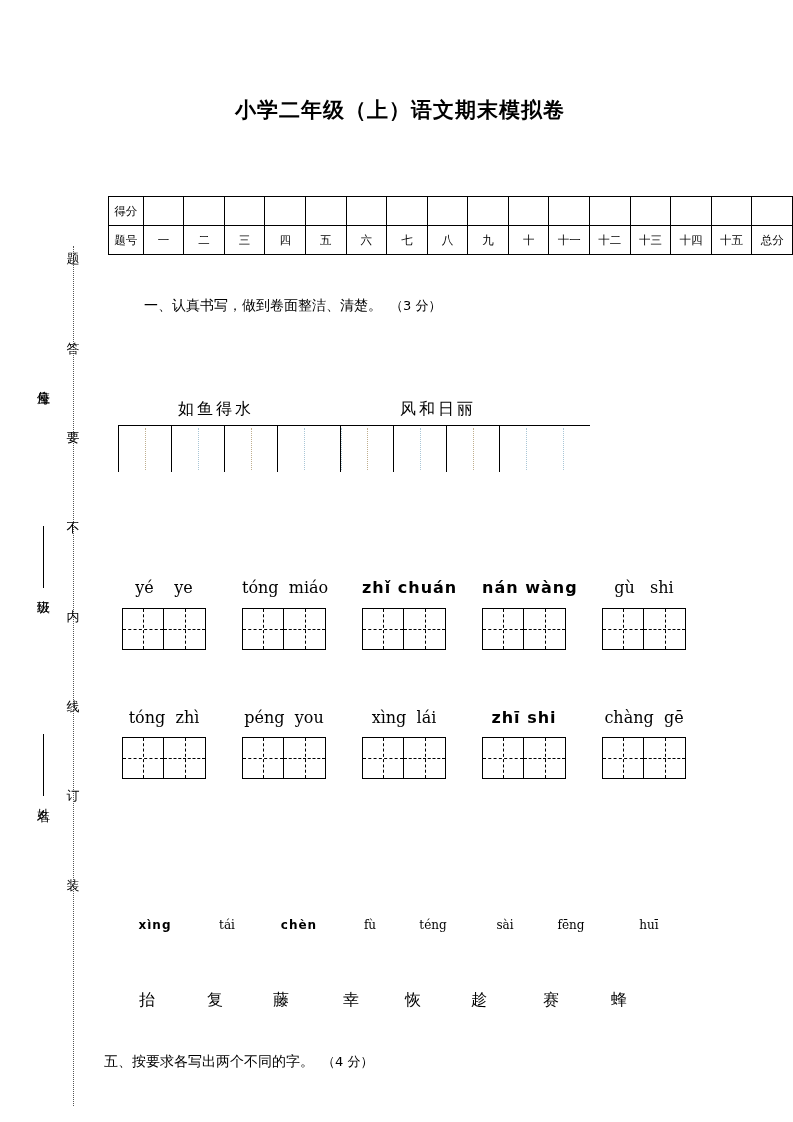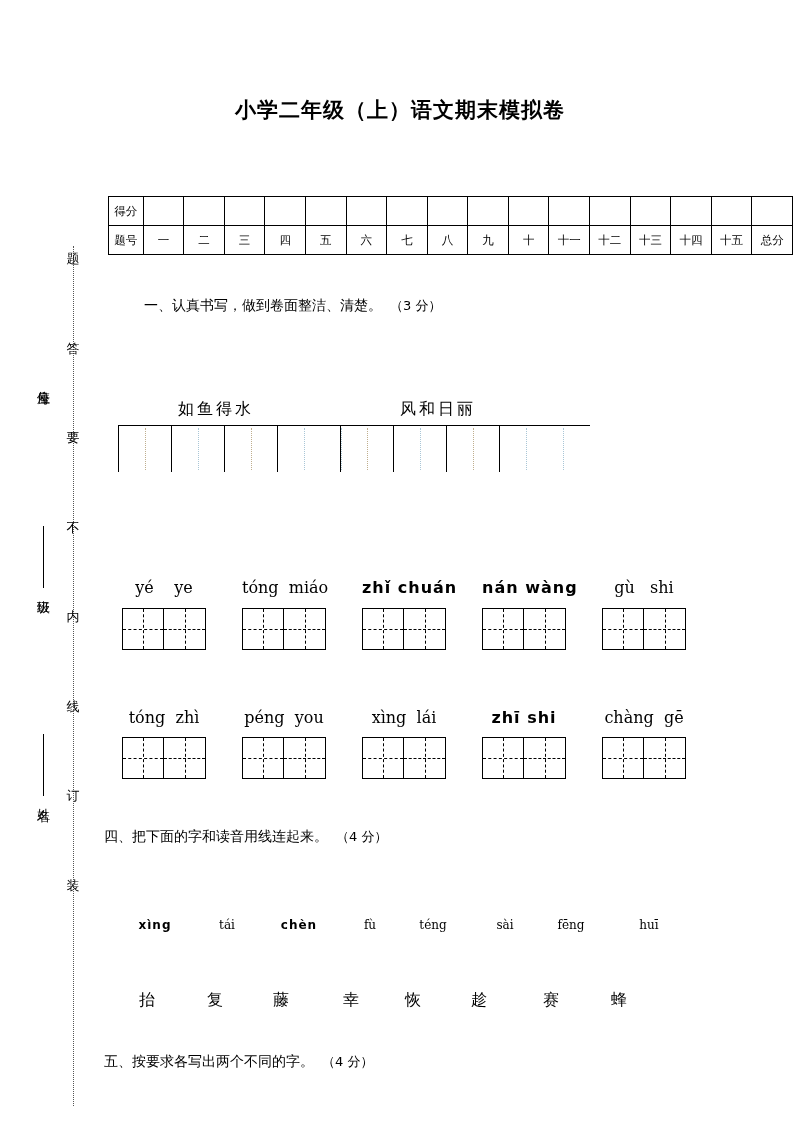--- a/index.html
+++ b/index.html
@@ -408,21 +408,20 @@
     </div>
   <div class="tzg" style="left:382px; top:737px;">
       <div class="cell"></div>
       <div class="cell"></div>
     </div>
   <div class="tzg" style="left:502px; top:737px;">
       <div class="cell"></div>
       <div class="cell"></div>
     </div>
 
-  <div class="qheading" style="left:4px; top:828px;"><span>四、</span><span>把下面的字和读音用线连起来。</span><span class="sp"></span><span class="pts">（4 分）</span></div>
 
   <div class="match-row" style="left:0; top:870px; width:693px; height:18px;">
     <div class="tok bold" style="left:32px; width:46px;">xìng</div>
     <div class="tok" style="left:104px; width:46px;">tái</div>
     <div class="tok bold" style="left:174px; width:50px;">chèn</div>
     <div class="tok" style="left:250px; width:40px;text-align:center;">fù</div>
     <div class="tok" style="left:310px; width:46px;">téng</div>
     <div class="tok" style="left:384px; width:42px;">sài</div>
     <div class="tok" style="left:446px; width:50px;">fēng</div>
     <div class="tok" style="left:528px; width:42px;">huī</div>

